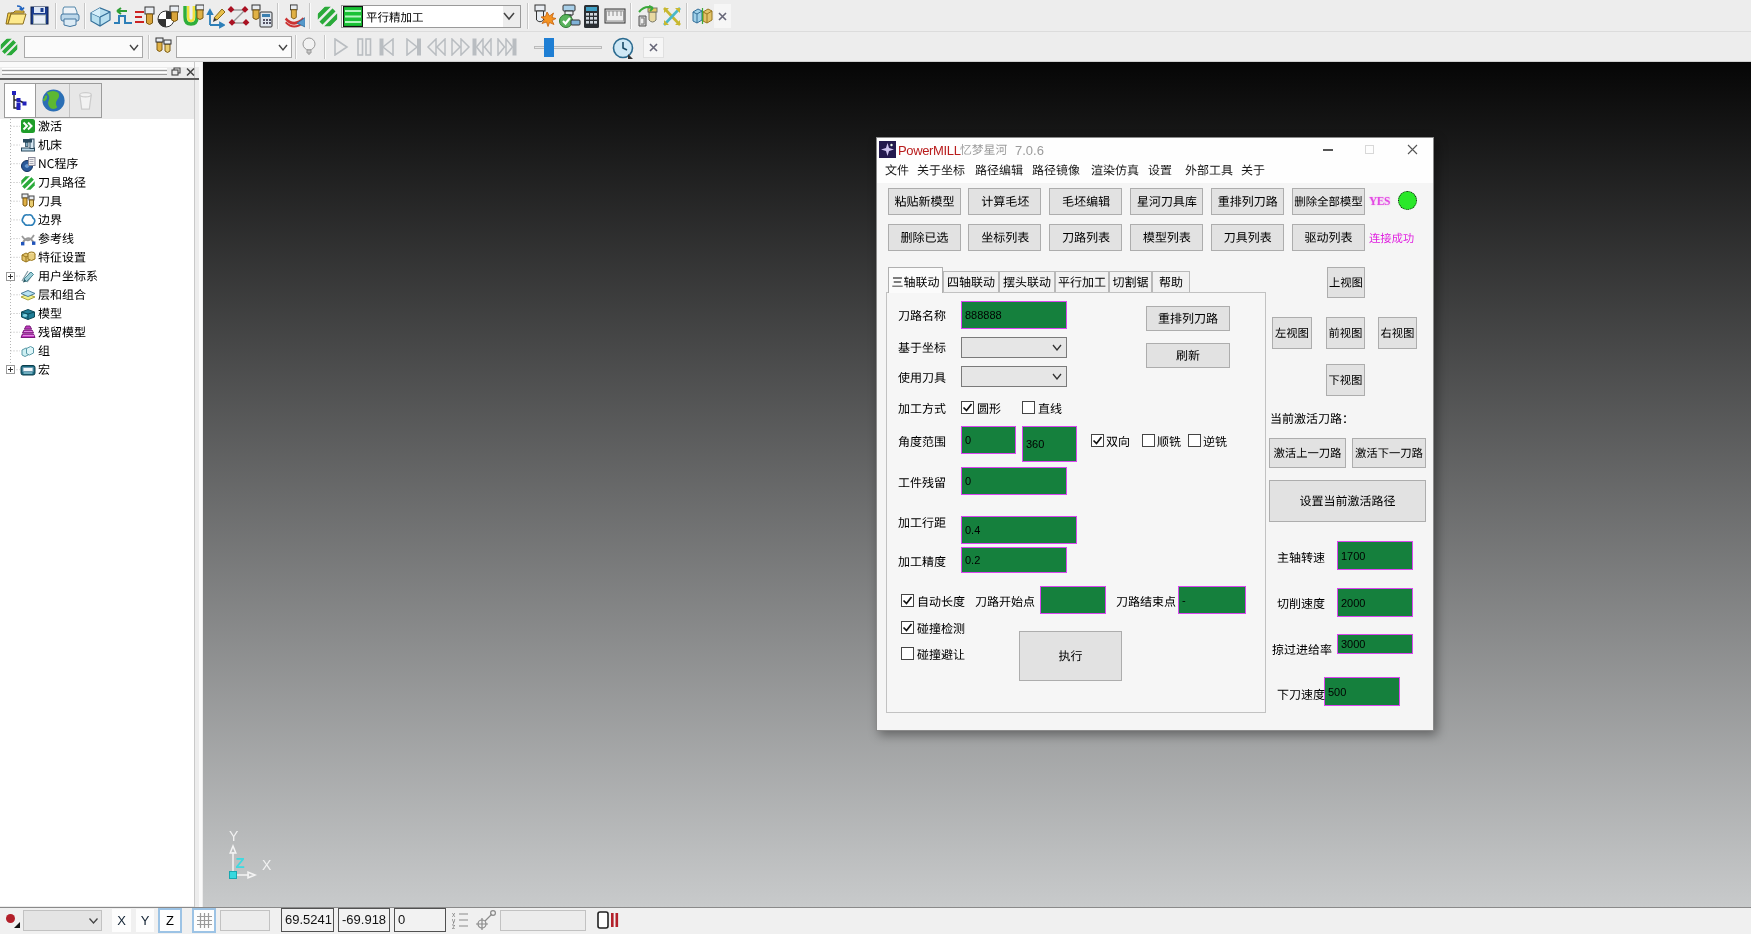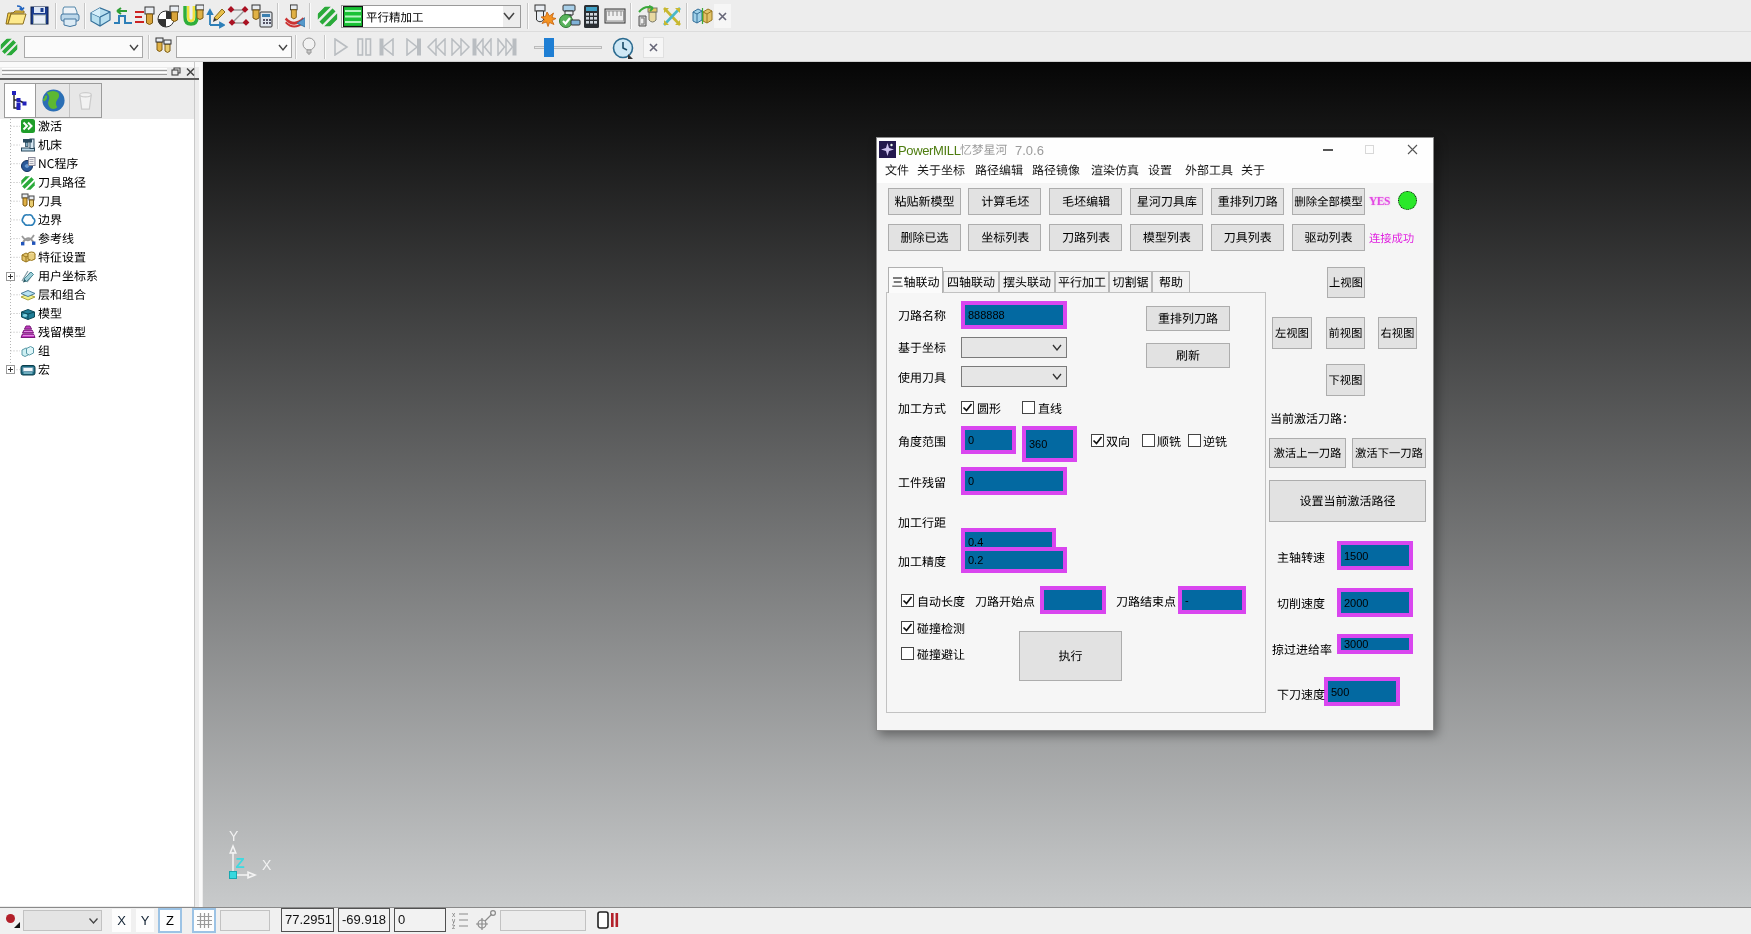--- a/index.html
+++ b/index.html
@@ -1,18 +1,18 @@
 <!DOCTYPE html>
 <html><head><meta charset="utf-8"><style>
 *{margin:0;padding:0;box-sizing:border-box}
 html,body{width:1751px;height:934px;overflow:hidden;background:#ececec;
  font-family:"Liberation Sans",sans-serif}
 .abs{position:absolute}
 .btn{position:absolute;background:#e2e2e2;border:1px solid #adadad}
-.inp{position:absolute;background:#0369a1;border:4px solid #d946ef}
+.inp{position:absolute;background:#15803d;border:1px solid #d946ef}
 .inp i{position:absolute;left:3px;top:50%;transform:translateY(-50%);font-style:normal;font-size:11px;color:#000}
 .cb{position:absolute;width:13px;height:13px;background:#fff;border:1px solid #444}
 .sep1{position:absolute;top:3px;width:1px;height:26px;background:#c6c6c6;box-shadow:1px 0 0 #fbfbfb}
 .sep2{position:absolute;top:35px;width:1px;height:24px;background:#c6c6c6;box-shadow:1px 0 0 #fbfbfb}
 svg{display:block}
 </style></head><body>
 <div style="position:absolute;left:0;top:0;width:1751px;height:934px">
 <div class="abs" style="left:0;top:0;width:1751px;height:62px;background:#ededed"></div>
 <div class="abs" style="left:0;top:31px;width:1751px;height:1px;background:#dcdcdc"></div>
 <div class="abs" style="left:0;top:61px;width:1751px;height:1px;background:#cfcfcf"></div>
@@ -447,21 +447,21 @@
       <rect x="3" y="5.5" width="10" height="4" fill="#f2f8fb" stroke="#6a9ab0"></rect>
       <path d="M3.5 11 h9" stroke="#9fd4e4" stroke-width="1.3"></path>
     </svg>
 <div class="abs" style="left:876px;top:137px;width:558px;height:594px;background:#f5f5f5;border:1px solid #8a8a8a;box-shadow:3px 4px 10px rgba(0,0,0,.38)"></div>
 <div class="abs" style="left:877px;top:138px;width:556px;height:45px;background:#fefefe"></div>
 <svg class="abs" style="left:879px;top:141px" width="17" height="17" viewBox="0 0 17 17">
 <rect width="17" height="17" fill="#241a4e"></rect>
 <path d="M8.5 2 L10 7 L15 8.5 L10 10 L8.5 15 L7 10 L2 8.5 L7 7 Z" fill="#cfc4f0"></path>
 <circle cx="12.5" cy="4" r="1.2" fill="#efe"></circle>
     </svg>
-<div class="abs" style="left:898px;top:143px;width:60px;font-size:13px;letter-spacing:-0.35px;color:#4d7c0f">PowerMILL</div>
+<div class="abs" style="left:898px;top:143px;width:60px;font-size:13px;letter-spacing:-0.35px;color:#b91c1c">PowerMILL</div>
 <div class="abs" style="left:1015px;top:143px;font-size:13px;color:#9b9b9b">7.0.6</div>
 <div class="abs" style="left:1323px;top:149px;width:10px;height:1.5px;background:#555"></div>
 <div class="abs" style="left:1365px;top:144.5px;width:9px;height:9.5px;border:1px solid #d8d8d8"></div>
 <svg class="abs" style="left:1406.5px;top:144px" width="11" height="11" viewBox="0 0 11 11">
       <path d="M1 1 L10 10 M10 1 L1 10" stroke="#555" stroke-width="1.1" fill="none"></path>
     </svg>
 <div class="btn" style="left:888px;top:188px;width:73px;height:27px;background:#e2e2e2"></div>
 <div class="btn" style="left:968px;top:188px;width:73px;height:27px;background:#e2e2e2"></div>
 <div class="btn" style="left:1049px;top:188px;width:73px;height:27px;background:#e2e2e2"></div>
 <div class="btn" style="left:1130px;top:188px;width:73px;height:27px;background:#e2e2e2"></div>
@@ -508,21 +508,21 @@
     </div>
 <div class="cb" style="left:1091px;top:434px"></div>
 <svg class="abs" style="left:1091px;top:434px" width="13" height="13" viewBox="0 0 13 13">
       <path d="M2.5 6.5 L5.5 9.5 L10.5 3" stroke="#111" stroke-width="1.7" fill="none"></path>
     </svg>
 <div class="cb" style="left:1142px;top:434px"></div>
 <div class="cb" style="left:1188px;top:434px"></div>
 <div class="inp" style="left:961px;top:467px;width:106px;height:28px">
       <i>0</i>
     </div>
-<div class="inp" style="left:961px;top:528px;width:95px;height:28px">
+<div class="inp" style="left:961px;top:516px;width:116px;height:28px">
       <i>0.4</i>
     </div>
 <div class="inp" style="left:961px;top:547px;width:106px;height:26px">
       <i>0.2</i>
     </div>
 <div class="cb" style="left:901px;top:594px"></div>
 <svg class="abs" style="left:901px;top:594px" width="13" height="13" viewBox="0 0 13 13">
       <path d="M2.5 6.5 L5.5 9.5 L10.5 3" stroke="#111" stroke-width="1.7" fill="none"></path>
     </svg>
 <div class="inp" style="left:1040px;top:586px;width:66px;height:28px"></div>
@@ -537,21 +537,21 @@
 <div class="btn" style="left:1019px;top:631px;width:103px;height:50px;background:#e2e2e2"></div>
 <div class="btn" style="left:1327px;top:267px;width:38px;height:31px;background:#e2e2e2"></div>
 <div class="btn" style="left:1272px;top:317px;width:40px;height:32px;background:#e2e2e2"></div>
 <div class="btn" style="left:1326px;top:317px;width:39px;height:32px;background:#e2e2e2"></div>
 <div class="btn" style="left:1378px;top:317px;width:39px;height:32px;background:#e2e2e2"></div>
 <div class="btn" style="left:1326px;top:364px;width:39px;height:32px;background:#e2e2e2"></div>
 <div class="btn" style="left:1269px;top:438px;width:77px;height:30px;background:#e2e2e2"></div>
 <div class="btn" style="left:1352px;top:438px;width:74px;height:30px;background:#e2e2e2"></div>
 <div class="btn" style="left:1269px;top:480px;width:157px;height:42px;background:#e2e2e2"></div>
 <div class="inp" style="left:1337px;top:541px;width:76px;height:29px">
-      <i>1500</i>
+      <i>1700</i>
     </div>
 <div class="inp" style="left:1337px;top:588px;width:76px;height:29px">
       <i>2000</i>
     </div>
 <div class="inp" style="left:1337px;top:634px;width:76px;height:20px">
       <i>3000</i>
     </div>
 <div class="inp" style="left:1324px;top:677px;width:76px;height:29px">
       <i>500</i>
     </div>
@@ -567,21 +567,21 @@
 <div class="abs" style="left:112px;top:909px;width:19px;height:23px;background:#fdfdfd;color:#123;font-size:13px;text-align:center;line-height:23px">X</div>
 <div class="abs" style="left:136px;top:909px;width:18px;height:23px;background:#fdfdfd;color:#123;font-size:13px;text-align:center;line-height:23px">Y</div>
 <div class="abs" style="left:158px;top:908px;width:24px;height:25px;background:#fdfdfd;border:2px solid #9cc3e5;color:#000;font-size:13px;text-align:center;line-height:21px">Z</div>
 <div class="abs" style="left:192px;top:908px;width:24px;height:25px;background:#fdfdfd;border:2px solid #9cc3e5"></div>
 <svg class="abs" style="left:196px;top:912px" width="17" height="17" viewBox="0 0 17 17">
       <g stroke="#9a9a9a" stroke-width="1.2" fill="none">
 <path d="M1 4.5 H16 M1 8.5 H16 M1 12.5 H16 M4.5 1 V16 M8.5 1 V16 M12.5 1 V16"></path>
       </g>
     </svg>
 <div class="abs" style="left:220px;top:910px;width:50px;height:21px;background:#ececec;border:1px solid #c2c2c2"></div>
-<div class="abs" style="left:281px;top:908px;width:53px;height:24px;background:#f2f2f2;border:1px solid #515151;font-size:13px;color:#111;line-height:22px;padding-left:3px">77.2951</div>
+<div class="abs" style="left:281px;top:908px;width:53px;height:24px;background:#f2f2f2;border:1px solid #515151;font-size:13px;color:#111;line-height:22px;padding-left:3px">69.5241</div>
 <div class="abs" style="left:338px;top:908px;width:52px;height:24px;background:#f2f2f2;border:1px solid #515151;font-size:13px;color:#111;line-height:22px;padding-left:3px">-69.918</div>
 <div class="abs" style="left:394px;top:908px;width:52px;height:24px;background:#f2f2f2;border:1px solid #515151;font-size:13px;color:#111;line-height:22px;padding-left:3px">0</div>
 <svg class="abs" style="left:451px;top:911px" width="20" height="19" viewBox="0 0 20 19">
 <g stroke="#8a8a8a" stroke-width="1.2" fill="none">
         <path d="M8 3 H17 M8 9 H17 M8 15 H17"></path>
       </g>
 <g fill="#777" font-size="6.5" font-family="Liberation Sans">
 <text x="1" y="5.5">x</text>
         <text x="1" y="11.5">y</text>
         <text x="1" y="17.5">z</text>

